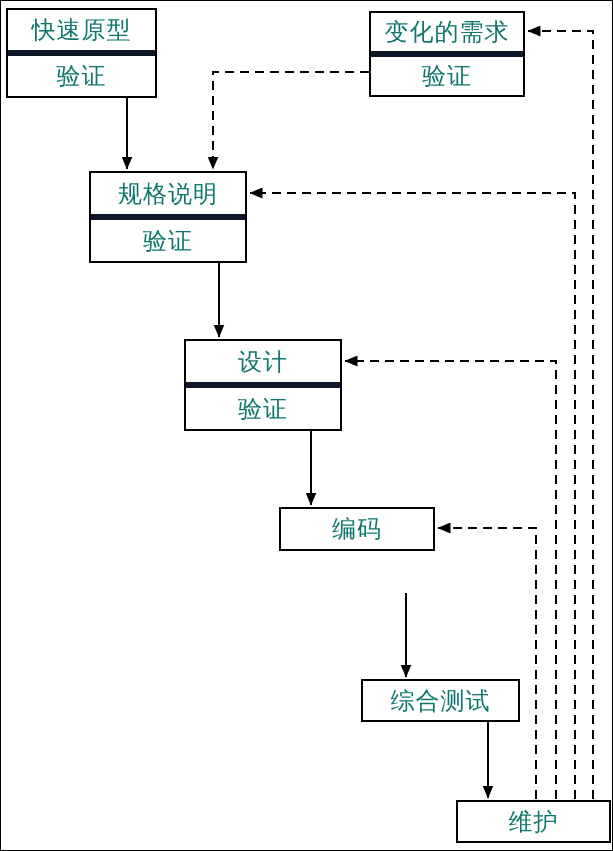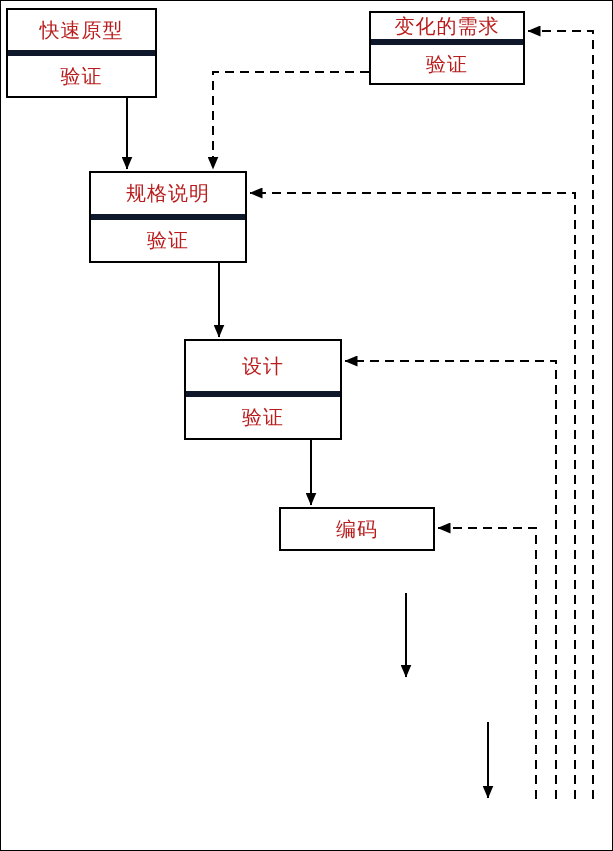--- a/index.html
+++ b/index.html
@@ -25,22 +25,22 @@
   .box {
     position: absolute;
     border: 2px solid #000;
     background: #fff;
     box-sizing: border-box;
   }
   .cell {
     display: flex;
     align-items: center;
     justify-content: center;
-    font-size: 20px;
-    color: #b91c1c;
+    font-size: 24px;
+    color: #0f766e;
     letter-spacing: 1px;
     white-space: nowrap;
     font-family: Liberation Serif, serif;
   }
   .cell + .cell { border-top: 6px solid #0f172a; }
 </style>
 </head>
 <body>
 
 <div class="stage">
@@ -65,33 +65,39 @@
     <polyline points="574,798 574,192 249,192" fill="none" stroke="#000" stroke-width="2" stroke-dasharray="9 6" marker-end="url(#arrow)"></polyline>
     <polyline points="592,798 592,30 527,30" fill="none" stroke="#000" stroke-width="2" stroke-dasharray="9 6" marker-end="url(#arrow)"></polyline>
   </svg>
 
   <div class="box" style="left:5px; top:7px; width:151px;">
     <div class="cell" style="height:40px;">快速原型</div>
     <div class="cell" style="height:40px;">验证</div>
   </div>
 
   <div class="box" style="left:368px; top:10px; width:156px;">
-    <div class="cell" style="height:26px;">变化的需求</div>
+    <div class="cell" style="height:38px;">变化的需求</div>
     <div class="cell" style="height:38px;">验证</div>
   </div>
 
   <div class="box" style="left:88px; top:170px; width:158px;">
     <div class="cell" style="height:41px;">规格说明</div>
     <div class="cell" style="height:41px;">验证</div>
   </div>
 
   <div class="box" style="left:183px; top:338px; width:158px;">
-    <div class="cell" style="height:50px;">设计</div>
+    <div class="cell" style="height:41px;">设计</div>
     <div class="cell" style="height:41px;">验证</div>
   </div>
 
   <div class="box" style="left:278px; top:506px; width:156px;text-align:center;">
     <div class="cell" style="height:40px;">编码</div>
   </div>
 
+  <div class="box" style="left:360px; top:678px; width:159px;">
+    <div class="cell" style="height:39px;">综合测试</div>
+  </div>
 
+  <div class="box" style="left:455px; top:799px; width:155px;">
+    <div class="cell" style="height:39px;">维护</div>
+  </div>
 
 </div>
 
 </body></html>

